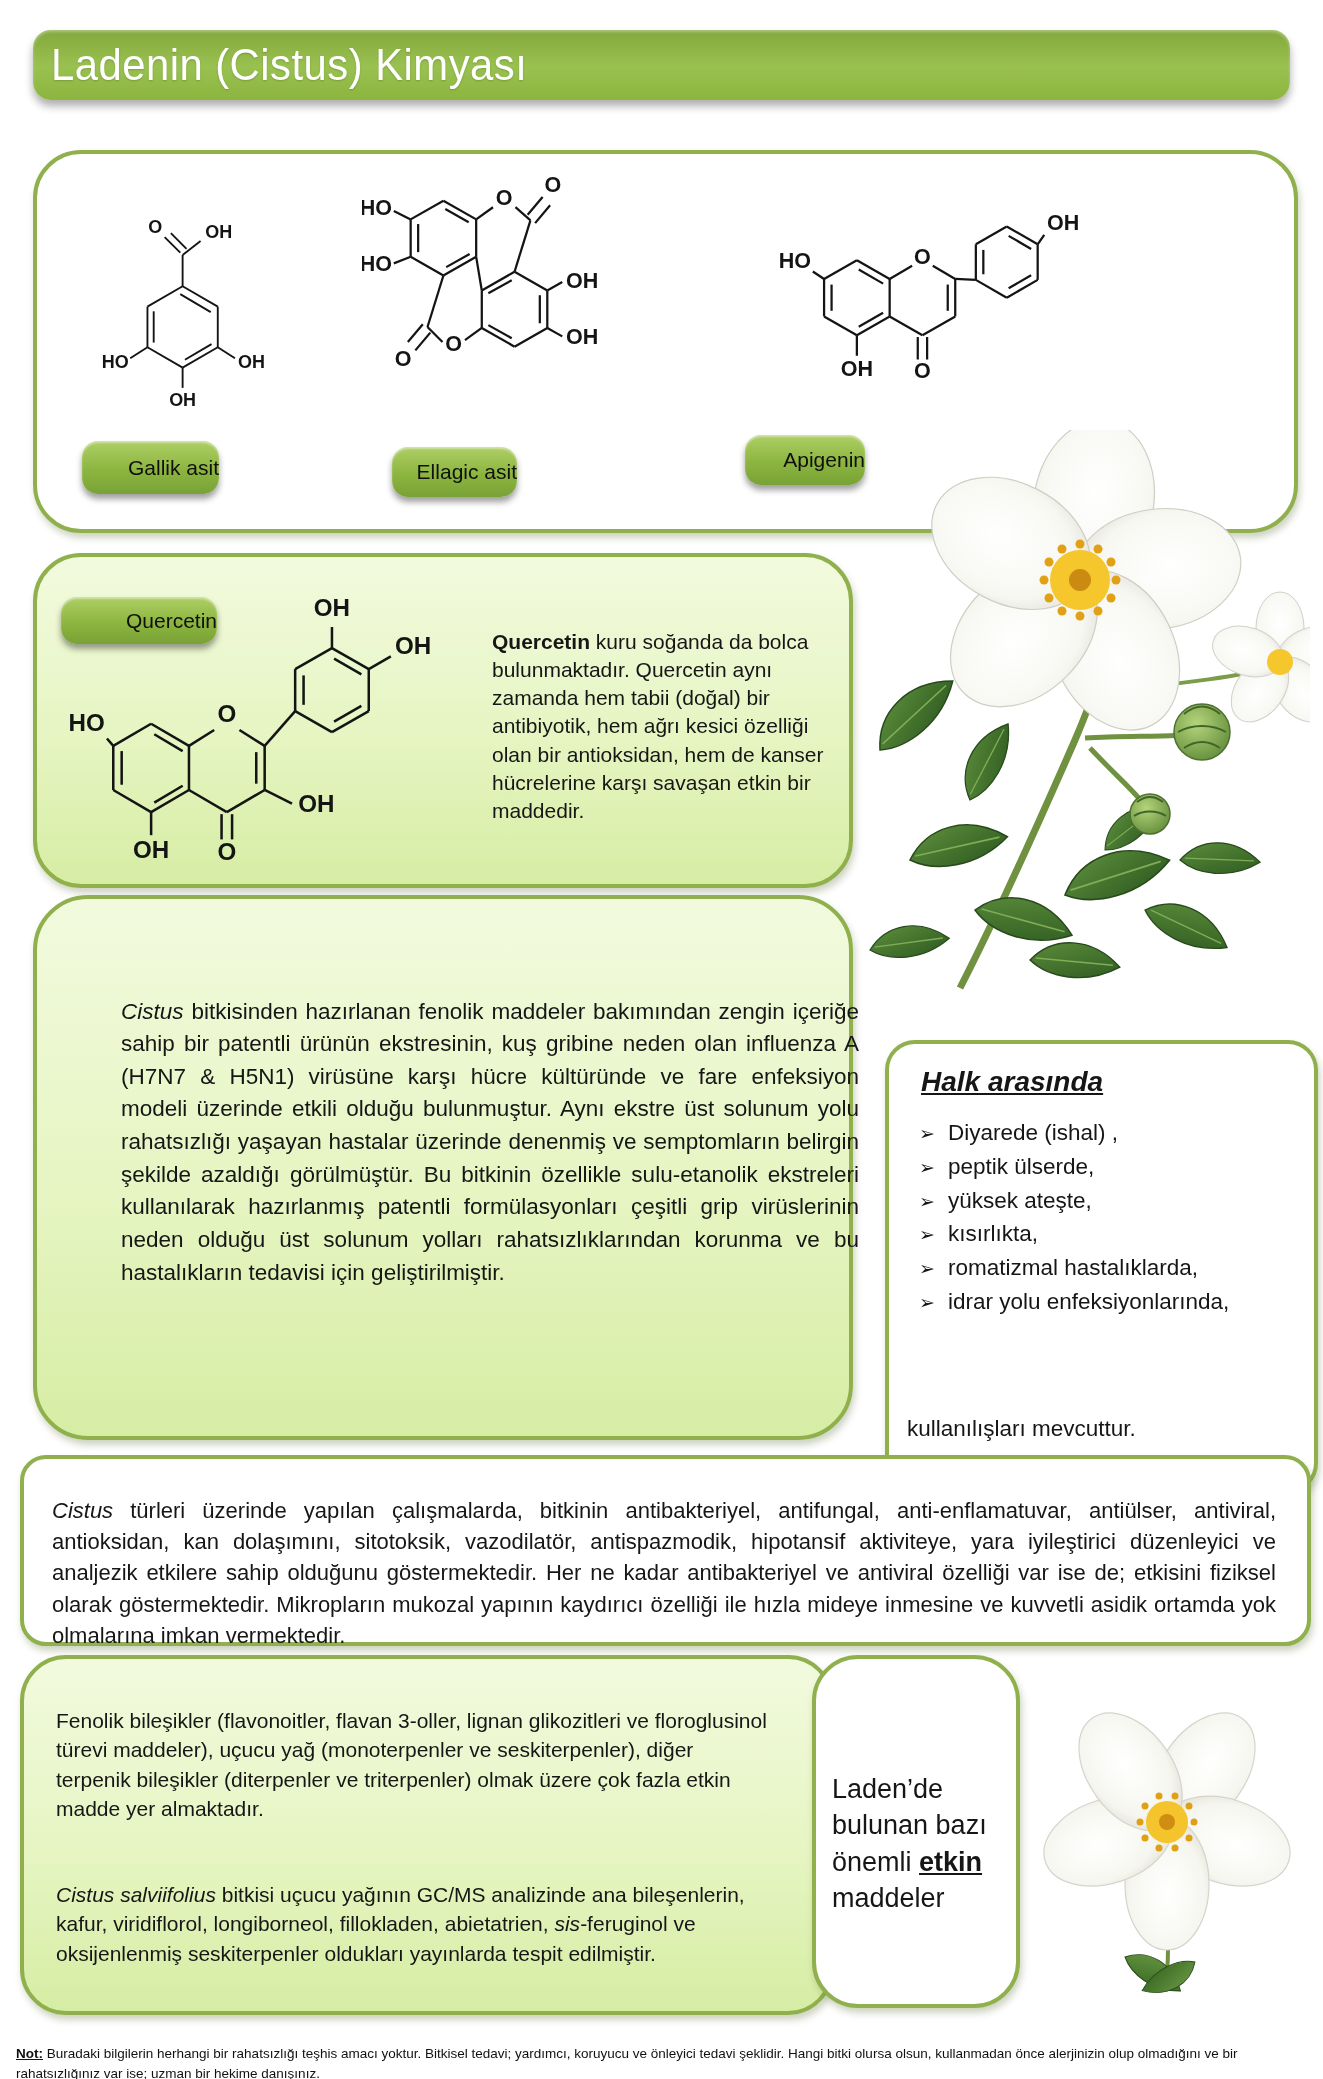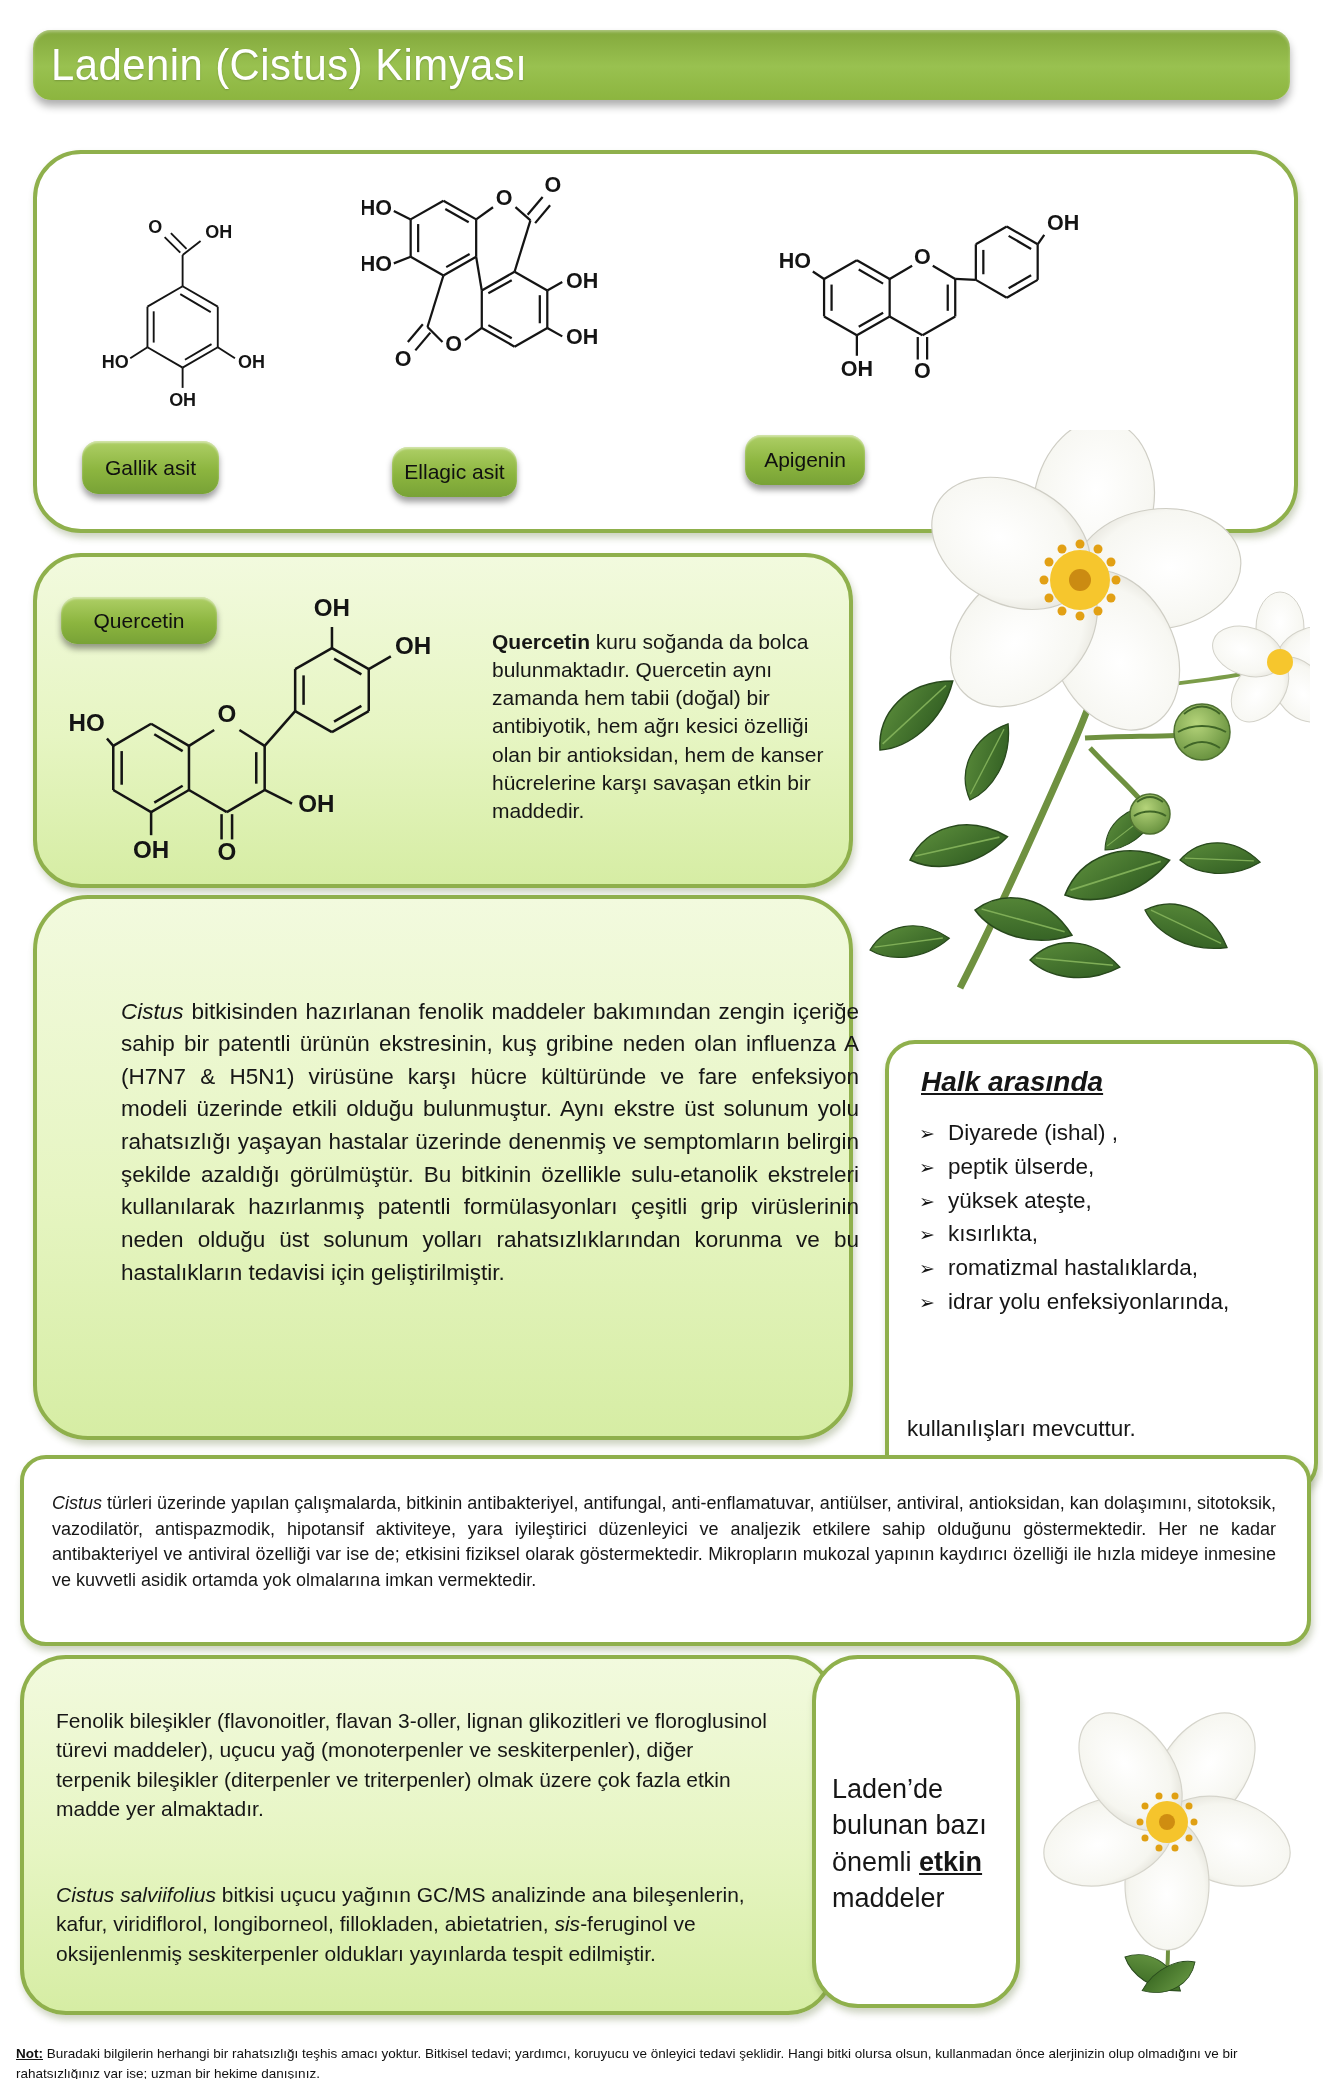--- a/index.html
+++ b/index.html
@@ -29,21 +29,21 @@
   }
   .structures-panel { left:33px; top:150px; width:1257px; height:375px; border-radius:48px; }
   .quercetin-panel  { left:33px; top:553px; width:812px; height:327px; border-radius:48px; }
   .main-panel       { left:33px; top:895px; width:812px; height:537px; border-radius:55px; }
   .halk-panel       { left:885px; top:1040px; width:425px; height:445px; border-radius:30px; }
   .species-panel    { left:20px;  top:1455px; width:1283px; height:183px; border-radius:26px; }
   .fenolik-panel    { left:20px;  top:1655px; width:780px; height:352px; border-radius:46px;padding-left:26px; }
   .laden-panel      { left:812px; top:1655px; width:200px; height:345px; border-radius:46px; }
   
   .pill {
-    position:absolute; display:flex; align-items:center; justify-content:center;
+    position:absolute; display:flex; align-items:center; justify-content:flex-end;
     border-radius:16px; color:#101010; font-size:21px;
     background:linear-gradient(180deg,#aecf66 0%,#8cb53f 55%,#78a236 100%);
     box-shadow:0 5px 6px rgba(0,0,0,.38), inset 0 2px 2px rgba(255,255,255,.45);
   }
   .pill-gallik   { left:45px;  top:287px; width:137px; height:53px; }
   .pill-ellagic  { left:355px; top:293px; width:125px; height:50px; }
   .pill-apigenin { left:708px; top:281px; width:120px; height:50px; }
   .pill-quercetin{ left:24px;  top:40px;  width:156px; height:47px; }
   
   .mol { position:absolute; }
@@ -58,21 +58,21 @@
                font-size:22.5px; line-height:1.45; text-align:justify;margin-left:44px; }
   .italic { font-style:italic; }
   .halk-head { position:absolute; left:32px; top:22px; font-size:28px;
                font-weight:700; font-style:italic; text-decoration:underline; }
   .halk-list { position:absolute; left:30px; top:72px; width:330px;
                margin:0; padding:0; list-style:none; font-size:22.5px; line-height:1.5; }
   .halk-list li { padding-left:40px; text-indent:-40px; }
   .arrow { font-size:19px; margin-right:13px; }
   .halk-footer { position:absolute; left:18px; top:372px; font-size:22.5px; }
   .species-text { position:absolute; left:28px; top:14px; width:1224px;
-                  font-size:18px; line-height:1.42; text-align:justify; }
+                  font-size:22px; line-height:1.42; text-align:justify; }
   .fen-p1 { position:absolute; left:32px; top:26px; width:714px;
             font-size:21px; line-height:1.4; }
   .fen-p2 { position:absolute; left:32px; top:200px; width:714px;
             font-size:21px; line-height:1.4; }
   .laden-text { position:absolute; left:16px; top:85px; width:172px;
                 font-size:27px; line-height:1.35; }
   .laden-text .hl { font-weight:700; text-decoration:underline; }
   
   .flower1 { position:absolute; left:850px; top:430px; width:460px; height:560px; }
   .flower2 { position:absolute; left:1030px; top:1672px; width:275px; height:330px; }

